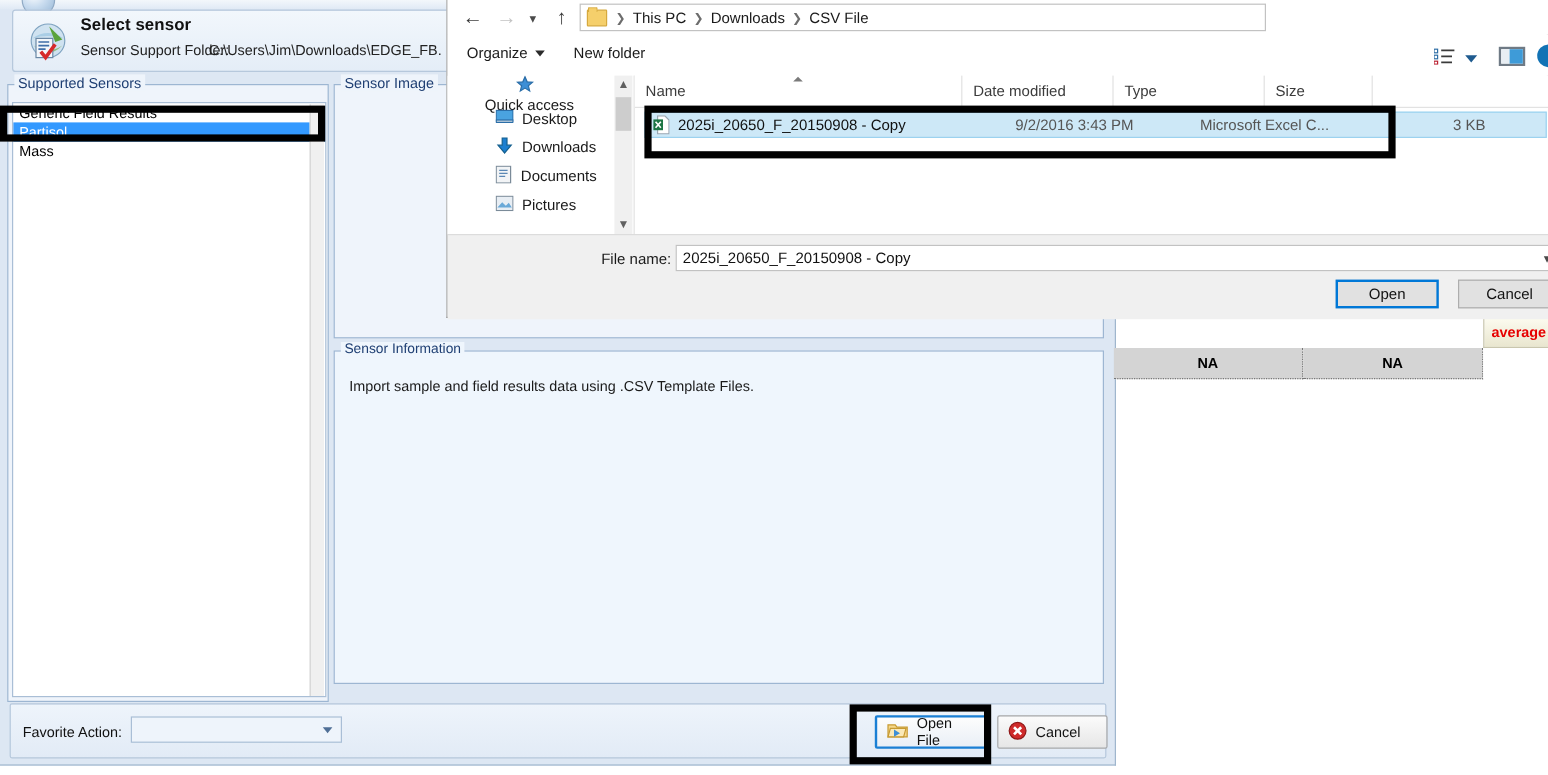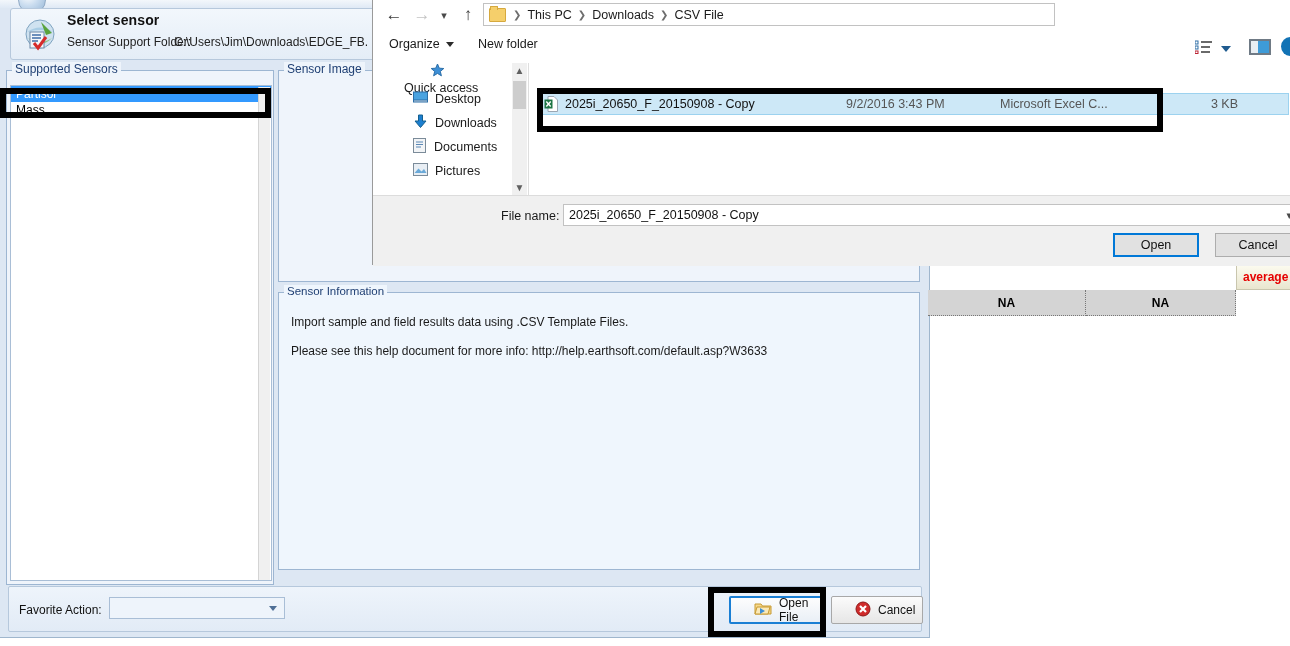--- a/index.html
+++ b/index.html
@@ -110,21 +110,21 @@
   #fav-combo .caret{
     position:absolute;right:7px;top:8px;width:0;height:0;
     border-left:4px solid transparent;border-right:4px solid transparent;
     border-top:5px solid #4f6f96;
   }
   .act-btn{
     position:absolute;top:9px;height:28px;
     background:linear-gradient(#fbfbfb,#e6e6e6);
     border:1px solid #a8a8a8;border-radius:2px;box-sizing:border-box;
     font-size:12px;color:#111;
-    display:flex;align-items:center;gap:7px;padding:0 23px;
+    display:flex;align-items:center;gap:7px;padding:0 8px;
   }
   #open-file-btn{left:720px;width:94px;border:2px solid #1a7fd4;background:linear-gradient(#fdfdfd,#e9eff6);}
   #cancel-btn{left:822px;width:92px;}
 
   
   .annot{position:absolute;border:6px solid #000000;box-sizing:border-box;pointer-events:none;}
   #annot-sensor{left:0px;top:88px;width:271px;height:30px;}
   #annot-file-row{left:537px;top:88px;width:626px;height:44px;}
   #annot-openfile{left:708px;top:587px;width:118px;height:50px;}
 
@@ -273,35 +273,35 @@
       </svg>
     </div>
     <div class="hdr-title">Select sensor</div>
     <div class="hdr-sub-label">Sensor Support Folder:</div>
     <div class="hdr-sub-value">C:\Users\Jim\Downloads\EDGE_FB.</div>
   </div>
 
   <div id="supported-sensors">
     <div class="gb-title">Supported Sensors</div>
     <div id="sensor-list">
+      <div class="sensor-item">Generic Field Results</div>
       <div class="sensor-item selected">Partisol</div>
       <div class="sensor-item">Mass</div>
       <div id="sensor-list-scroll"></div>
     </div>
   </div>
 
   <div id="sensor-image-box">
     <div class="gb-title">Sensor Image</div>
   </div>
 
   <div id="sensor-info-box">
     <div class="gb-title">Sensor Information</div>
     <div id="sensor-info-text">
       <p>Import sample and field results data using .CSV Template Files.</p>
-      <p>Please see this help document for more info: http://help.earthsoft.com/default.asp?W3633</p>
     </div>
   </div>
 
   <div id="action-bar">
     <div id="fav-label">Favorite Action:</div>
     <div id="fav-combo">
       <span></span>
       <span class="caret"></span>
     </div>
 
@@ -443,20 +443,27 @@
 
       <div id="nav-scroll">
         <div class="arrow" style="top:0;">▲</div>
         <div class="thumb"></div>
         <div class="arrow" style="top:117px;">▼</div>
       </div>
     </div>
     <div id="split-line"></div>
 
     <div id="file-pane">
+      <div id="col-head">
+        <div class="col-h sorted" style="left:0px;width:272px;border-left:none;">Name</div>
+        <div class="col-h" style="left:272px;width:126px;">Date modified</div>
+        <div class="col-h" style="left:398px;width:126px;">Type</div>
+        <div class="col-h" style="left:524px;width:90px;">Size</div>
+        <div class="col-h" style="left:614px;width:148px;"></div>
+      </div>
 
       <div id="file-row">
         <span class="xl-icon">
           <svg width="14" height="16" viewBox="0 0 14 16">
             <path d="M4 0.5h6l3.5 3.5v11.5H4z" fill="#ffffff" stroke="#9aa6b2"></path>
             <rect x="0.5" y="3.5" width="8" height="9" fill="#1d7544"></rect>
             <path d="M2.3 5.5 L6.7 10.5 M6.7 5.5 L2.3 10.5" stroke="#ffffff" stroke-width="1.4"></path>
           </svg>
         </span>
         <span class="fr-name">2025i_20650_F_20150908 - Copy</span>

